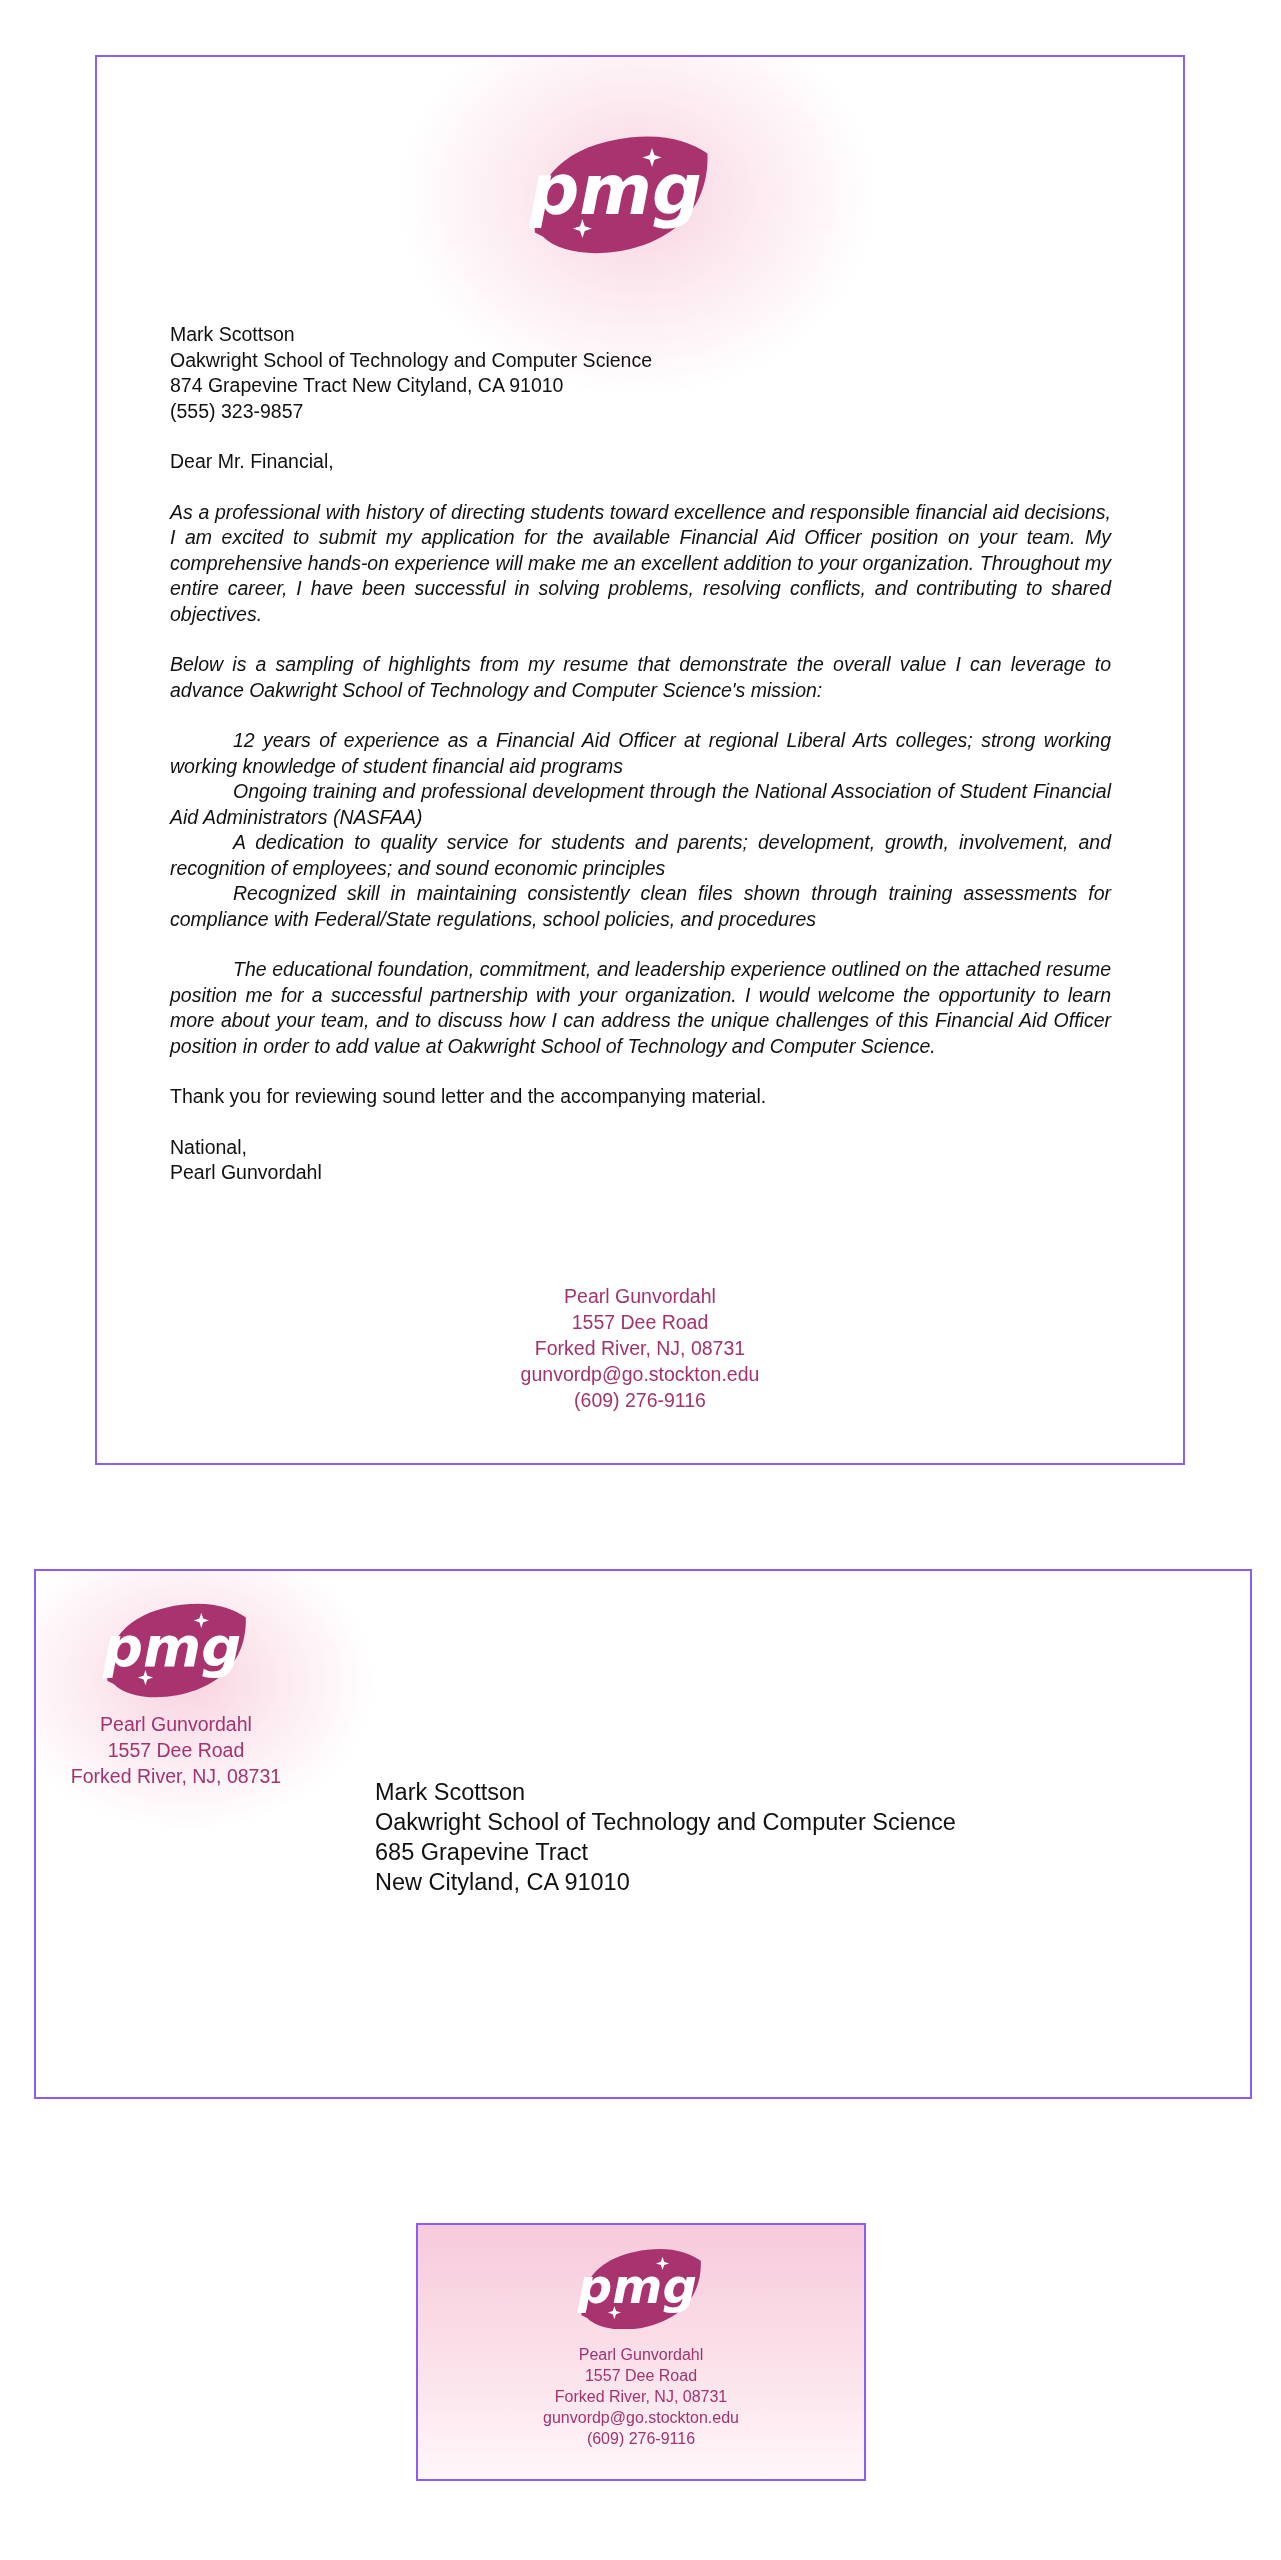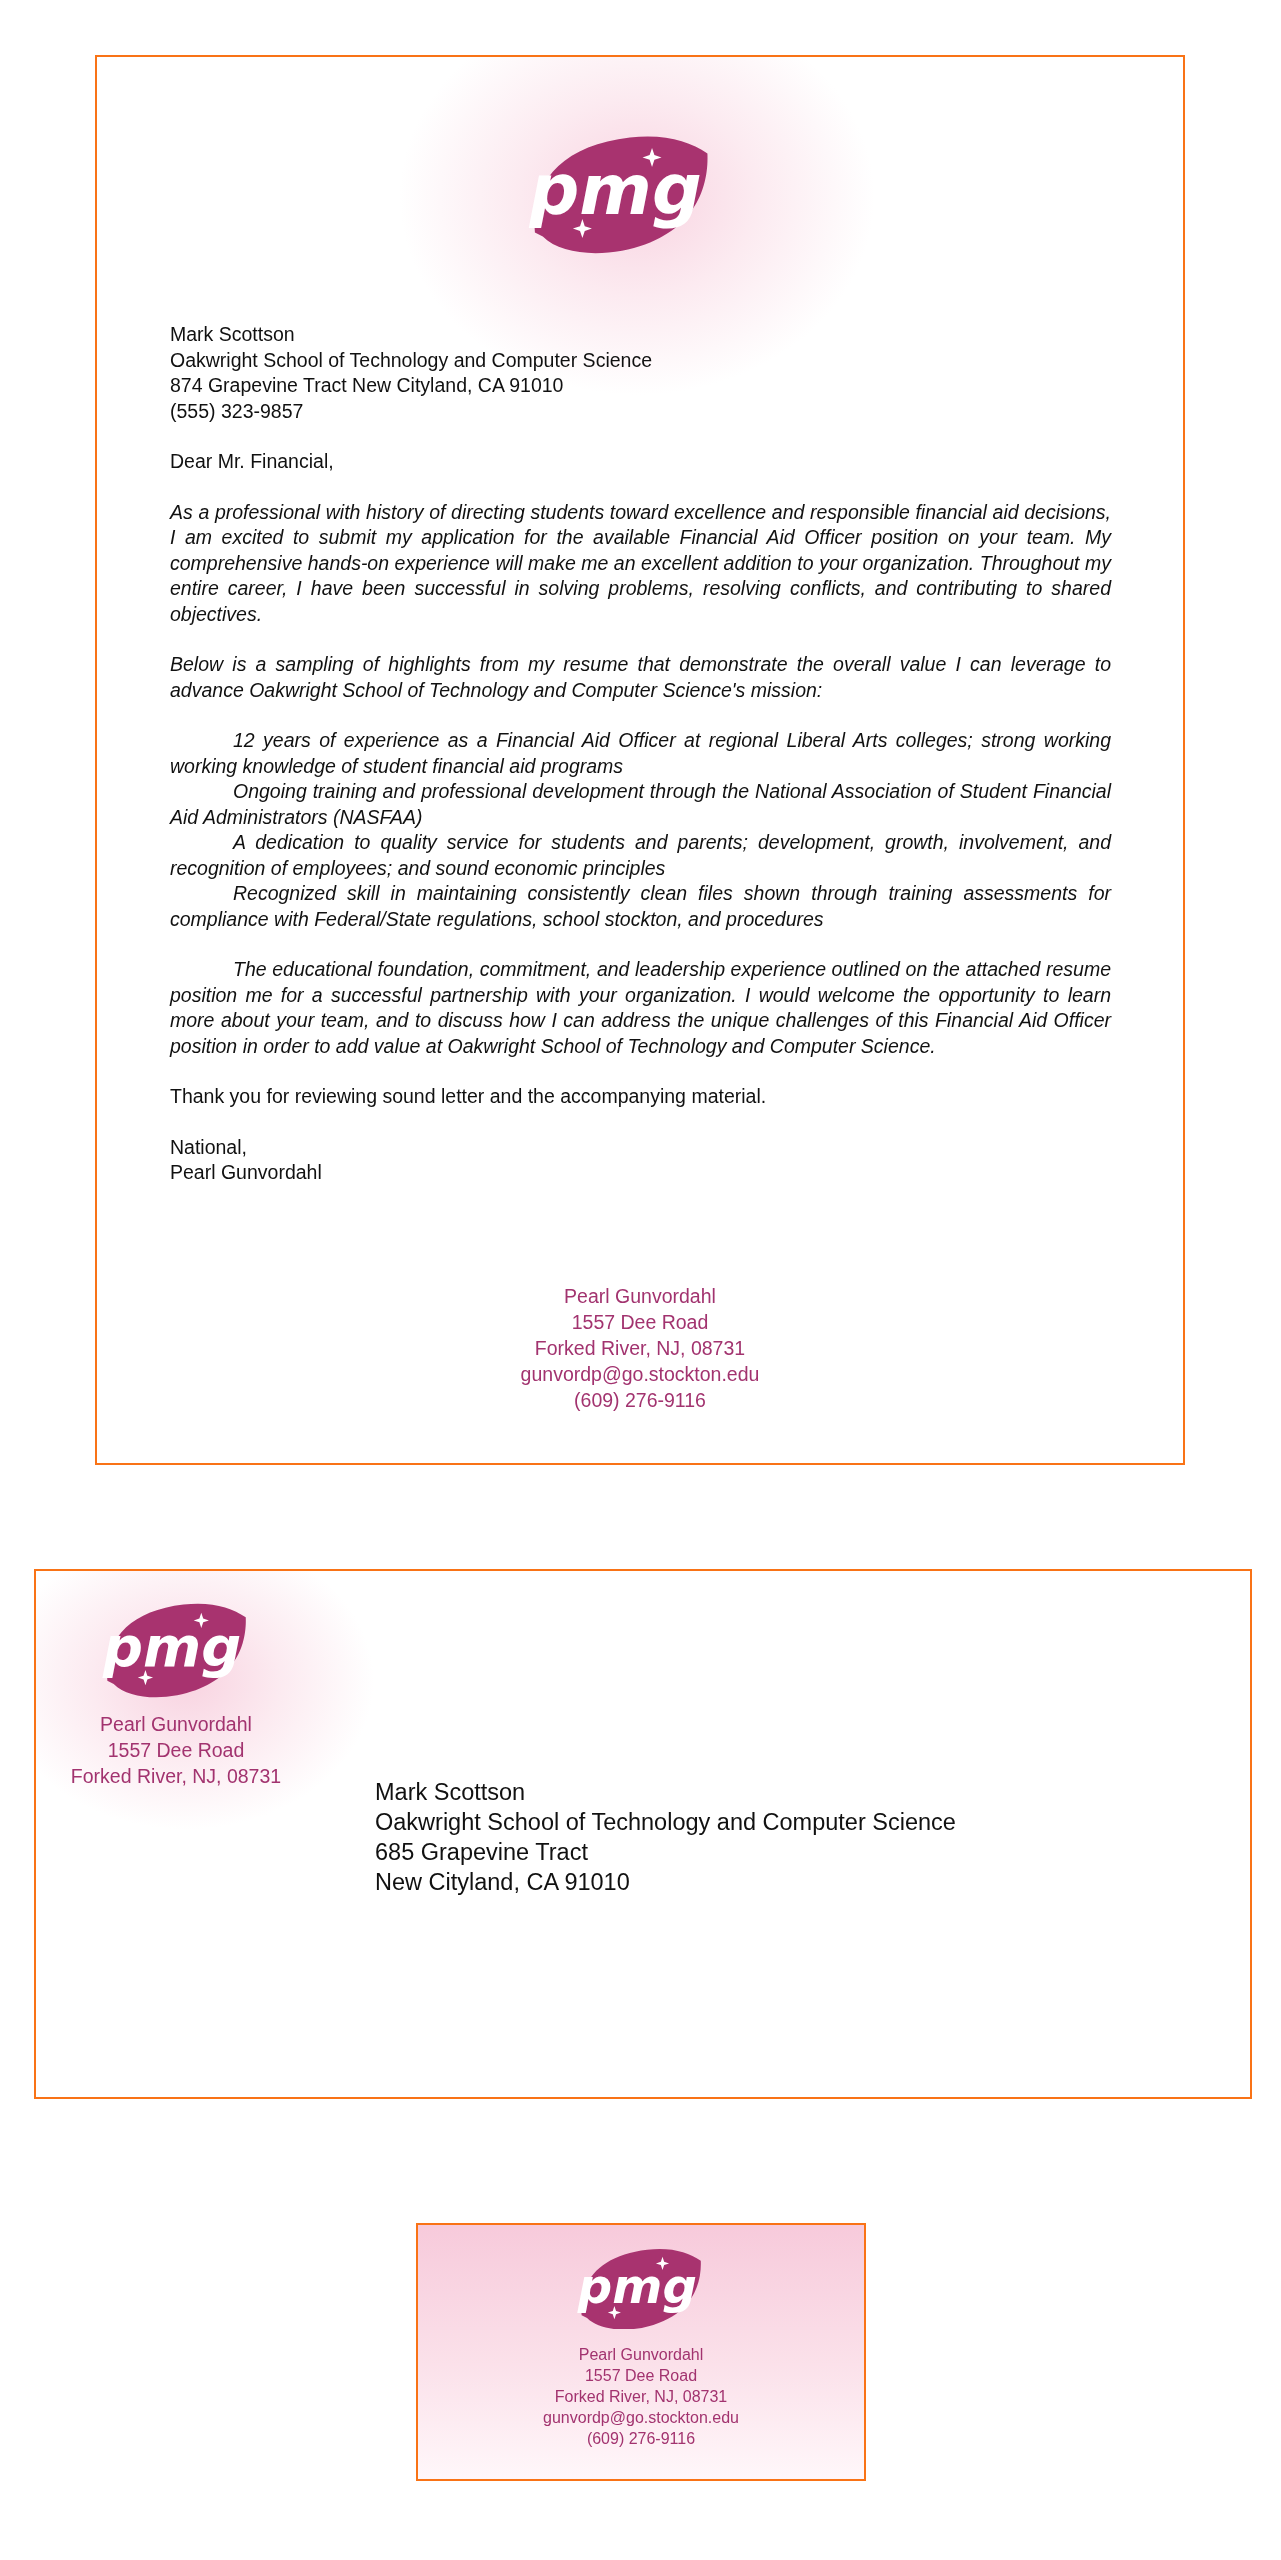--- a/index.html
+++ b/index.html
@@ -1,19 +1,19 @@
 <!DOCTYPE html>
 <html><head>
 <meta charset="utf-8">
 <style>
   html, body { margin: 0; padding: 0; background: #ffffff; }
   body { width: 1281px; height: 2560px; position: relative; overflow: hidden;
          font-family: "Liberation Sans", "DejaVu Sans", sans-serif; color: #111; }
 
-  .sheet { position: absolute; box-sizing: border-box; border: 2px solid #f97316; background: #fff; overflow: hidden; }
+  .sheet { position: absolute; box-sizing: border-box; border: 2px solid #8b5cf6; background: #fff; overflow: hidden; }
 
   .glow { position: absolute; border-radius: 50%;
           background: radial-gradient(ellipse at center, rgba(246,196,214,0.75) 0%, rgba(249,214,226,0.5) 35%, rgba(255,255,255,0) 70%); }
 
   .logo { position: absolute; }
   .logo svg { width: 100%; height: 100%; display: block; }
 
   
   #letter { left: 95px; top: 55px; width: 1090px; height: 1410px; }
   #letter .glow { left: 300px; top: -60px; width: 480px; height: 400px; }
@@ -64,21 +64,21 @@
     <div class="gap"></div>
     <p>Dear Mr. Financial,</p>
     <div class="gap"></div>
     <p class="just">As a professional with history of directing students toward excellence and responsible financial aid decisions, I am excited to submit my application for the available Financial Aid Officer position on your team. My comprehensive hands-on experience will make me an excellent addition to your organization. Throughout my entire career, I have been successful in solving problems, resolving conflicts, and contributing to shared objectives.</p>
     <div class="gap"></div>
     <p class="just">Below is a sampling of highlights from my resume that demonstrate the overall value I can leverage to advance Oakwright School of Technology and Computer Science's mission:</p>
     <div class="gap"></div>
     <p class="just indent">12 years of experience as a Financial Aid Officer at regional Liberal Arts colleges; strong working working knowledge of student financial aid programs</p>
     <p class="just indent">Ongoing training and professional development through the National Association of Student Financial Aid Administrators (NASFAA)</p>
     <p class="just indent">A dedication to quality service for students and parents; development, growth, involvement, and recognition of employees; and sound economic principles</p>
-    <p class="just indent">Recognized skill in maintaining consistently clean files shown through training assessments for compliance with Federal/State regulations, school stockton, and procedures</p>
+    <p class="just indent">Recognized skill in maintaining consistently clean files shown through training assessments for compliance with Federal/State regulations, school policies, and procedures</p>
     <div class="gap"></div>
     <p class="just indent">The educational foundation, commitment, and leadership experience outlined on the attached resume position me for a successful partnership with your organization. I would welcome the opportunity to learn more about your team, and to discuss how I can address the unique challenges of this Financial Aid Officer position in order to add value at Oakwright School of Technology and Computer Science.</p>
     <div class="gap"></div>
     <p>Thank you for reviewing sound letter and the accompanying material.</p>
     <div class="gap"></div>
     <p>National,</p>
     <p>Pearl Gunvordahl</p>
   </div>
 
   <div class="sig-block">

